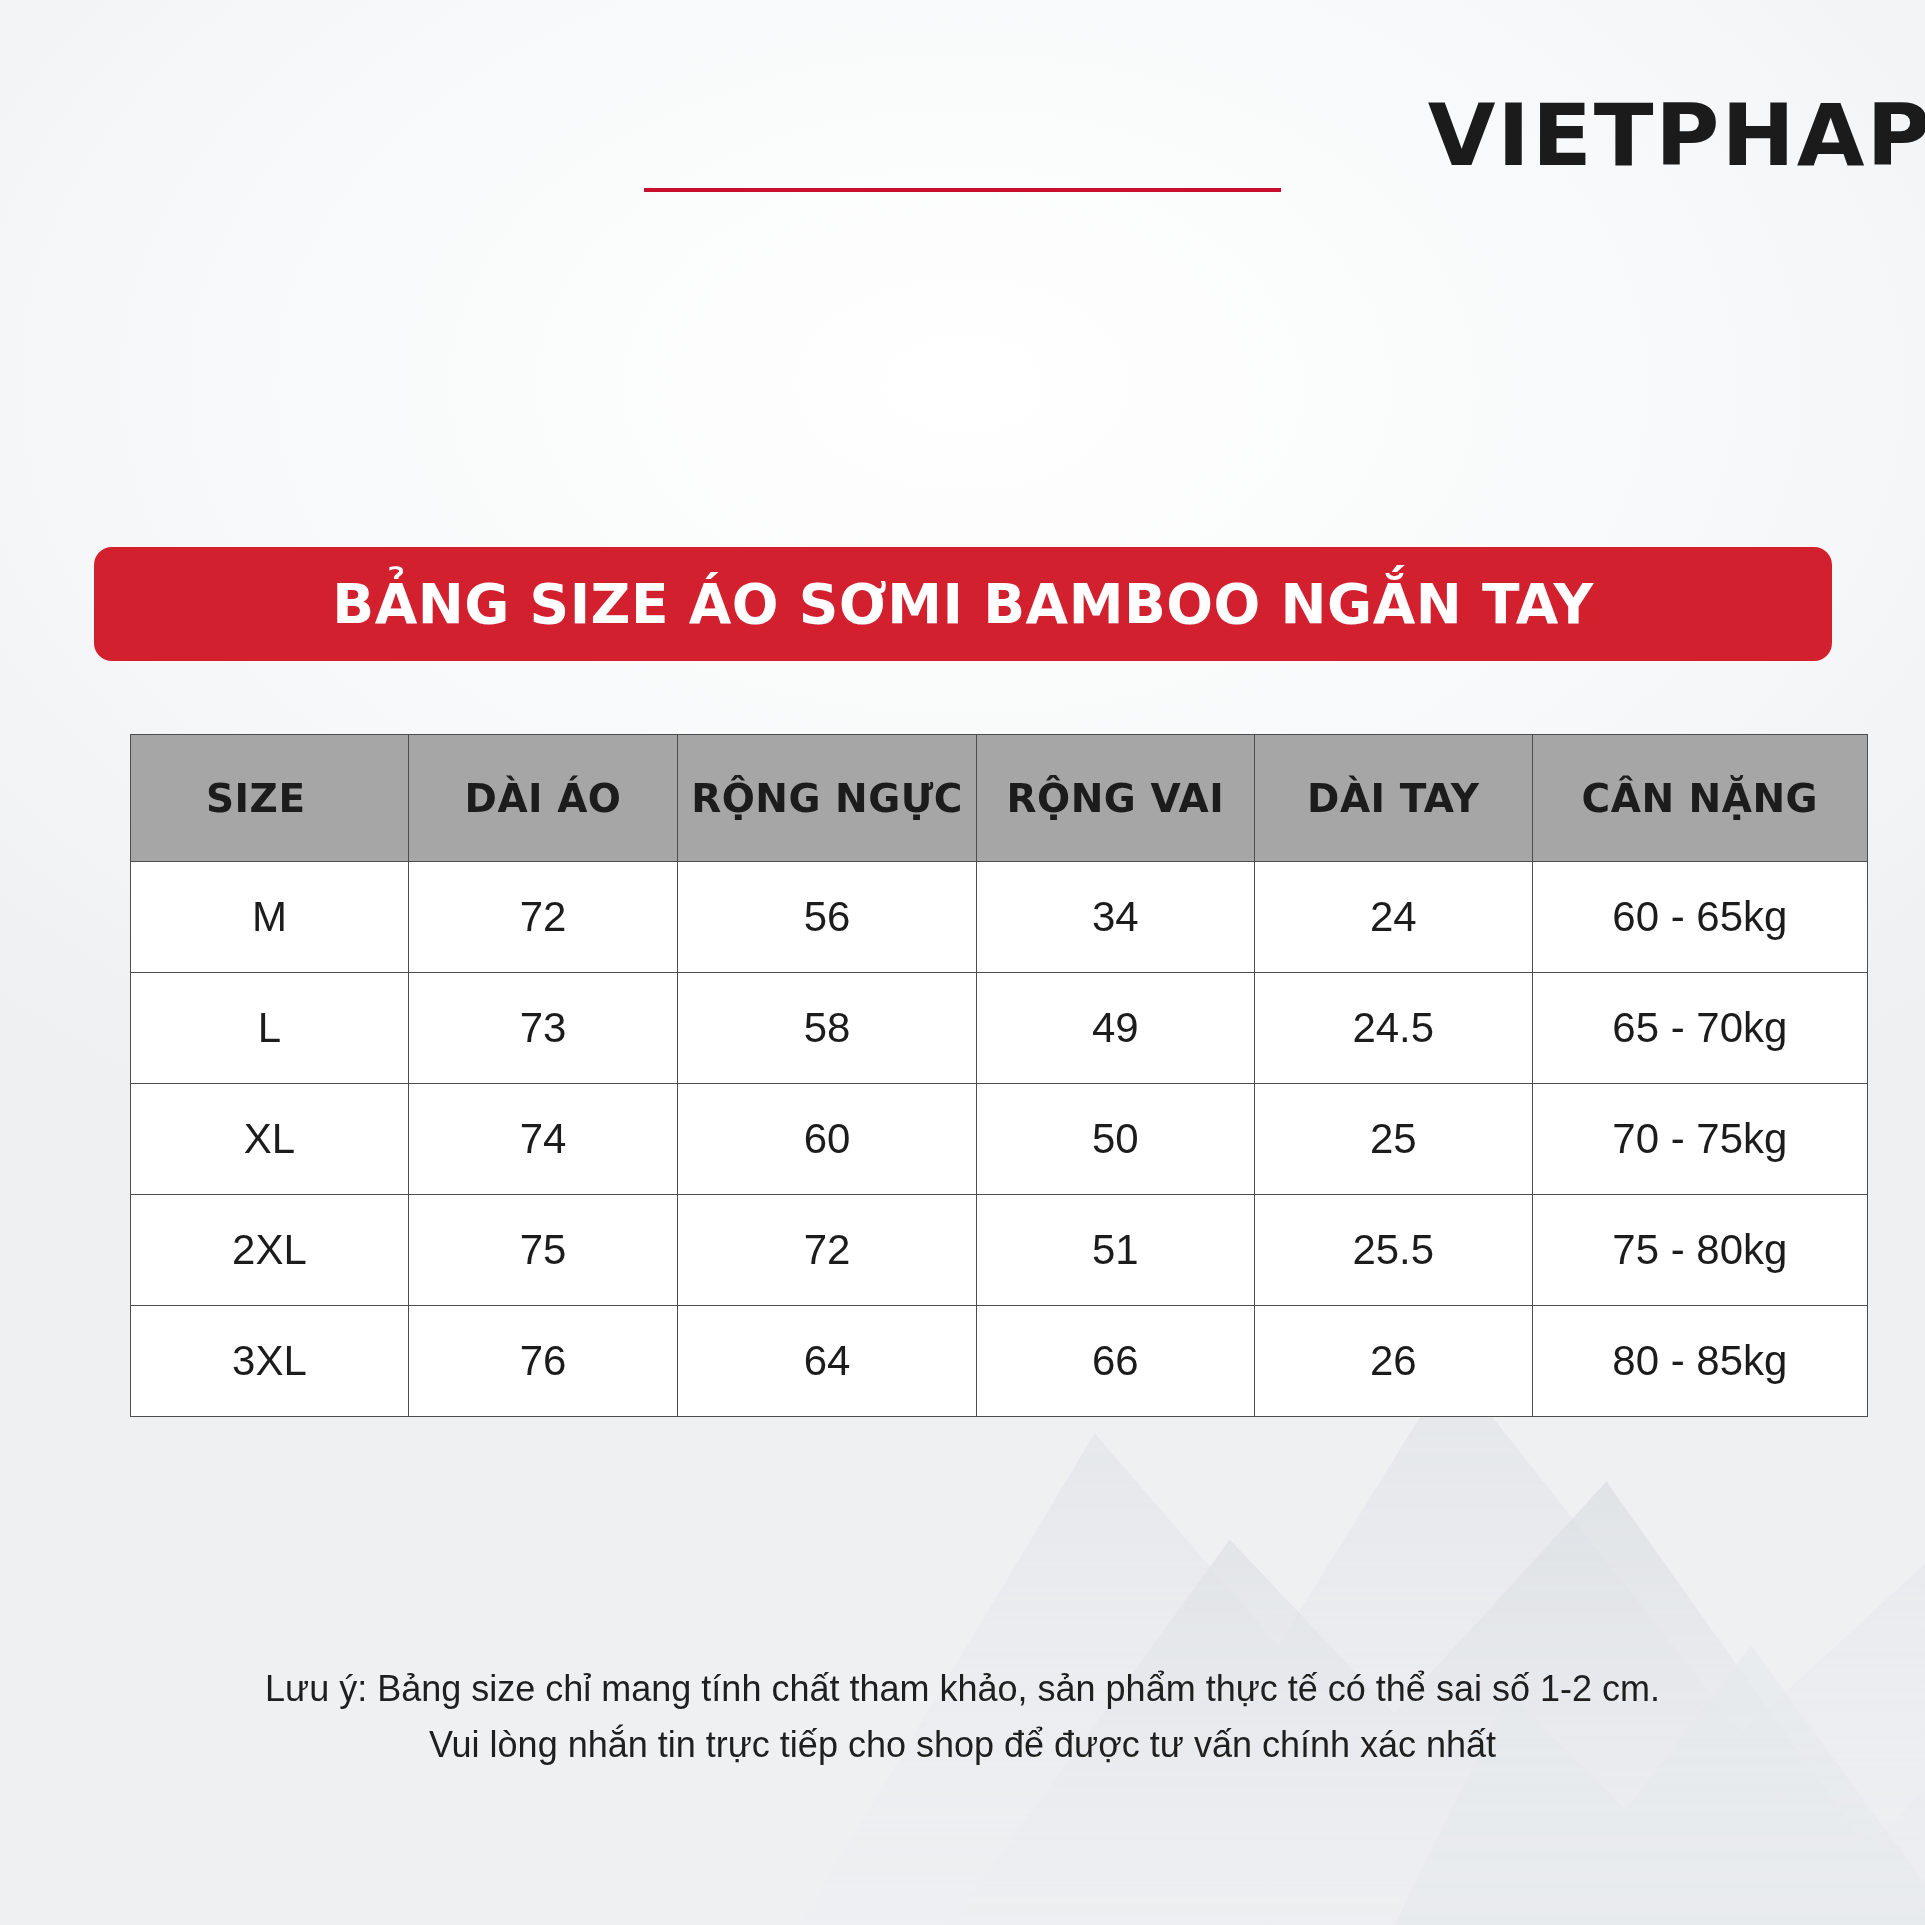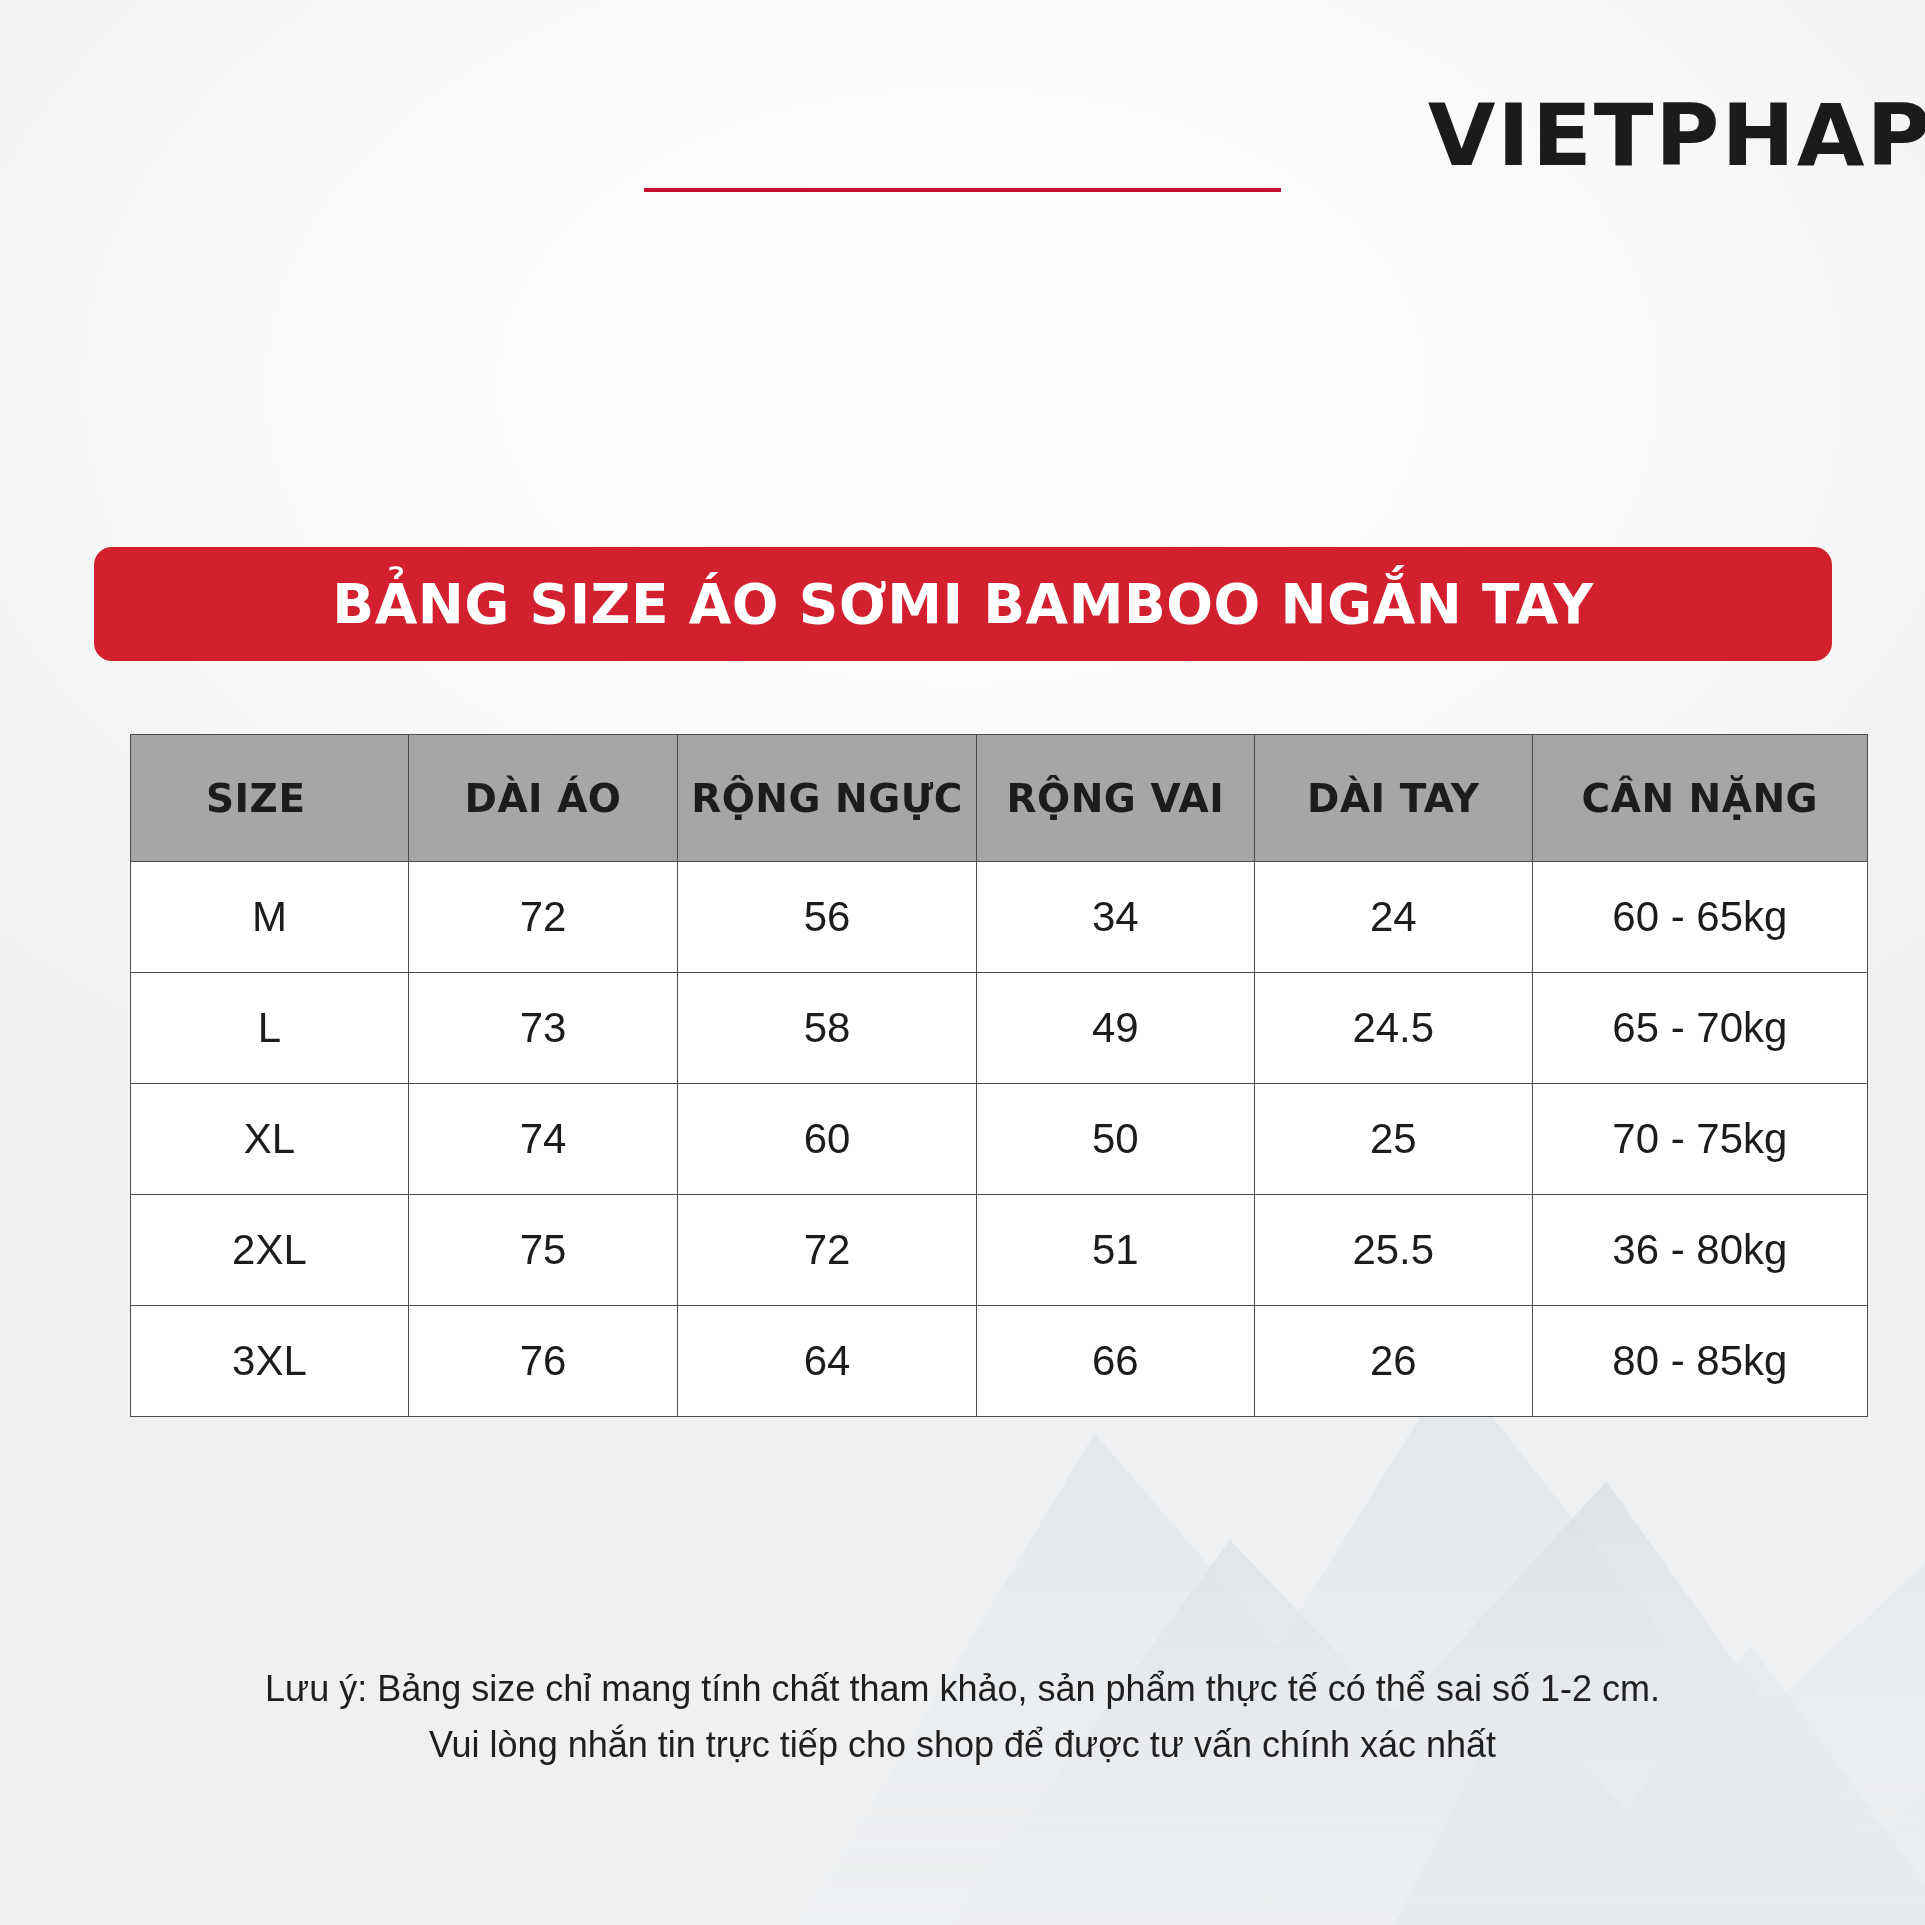--- a/index.html
+++ b/index.html
@@ -237,21 +237,21 @@
           <td>50</td>
           <td>25</td>
           <td>70 - 75kg</td>
         </tr>
         <tr>
           <td>2XL</td>
           <td>75</td>
           <td>72</td>
           <td>51</td>
           <td>25.5</td>
-          <td>36 - 80kg</td>
+          <td>75 - 80kg</td>
         </tr>
         <tr>
           <td>3XL</td>
           <td>76</td>
           <td>64</td>
           <td>66</td>
           <td>26</td>
           <td>80 - 85kg</td>
         </tr>
       </tbody>

